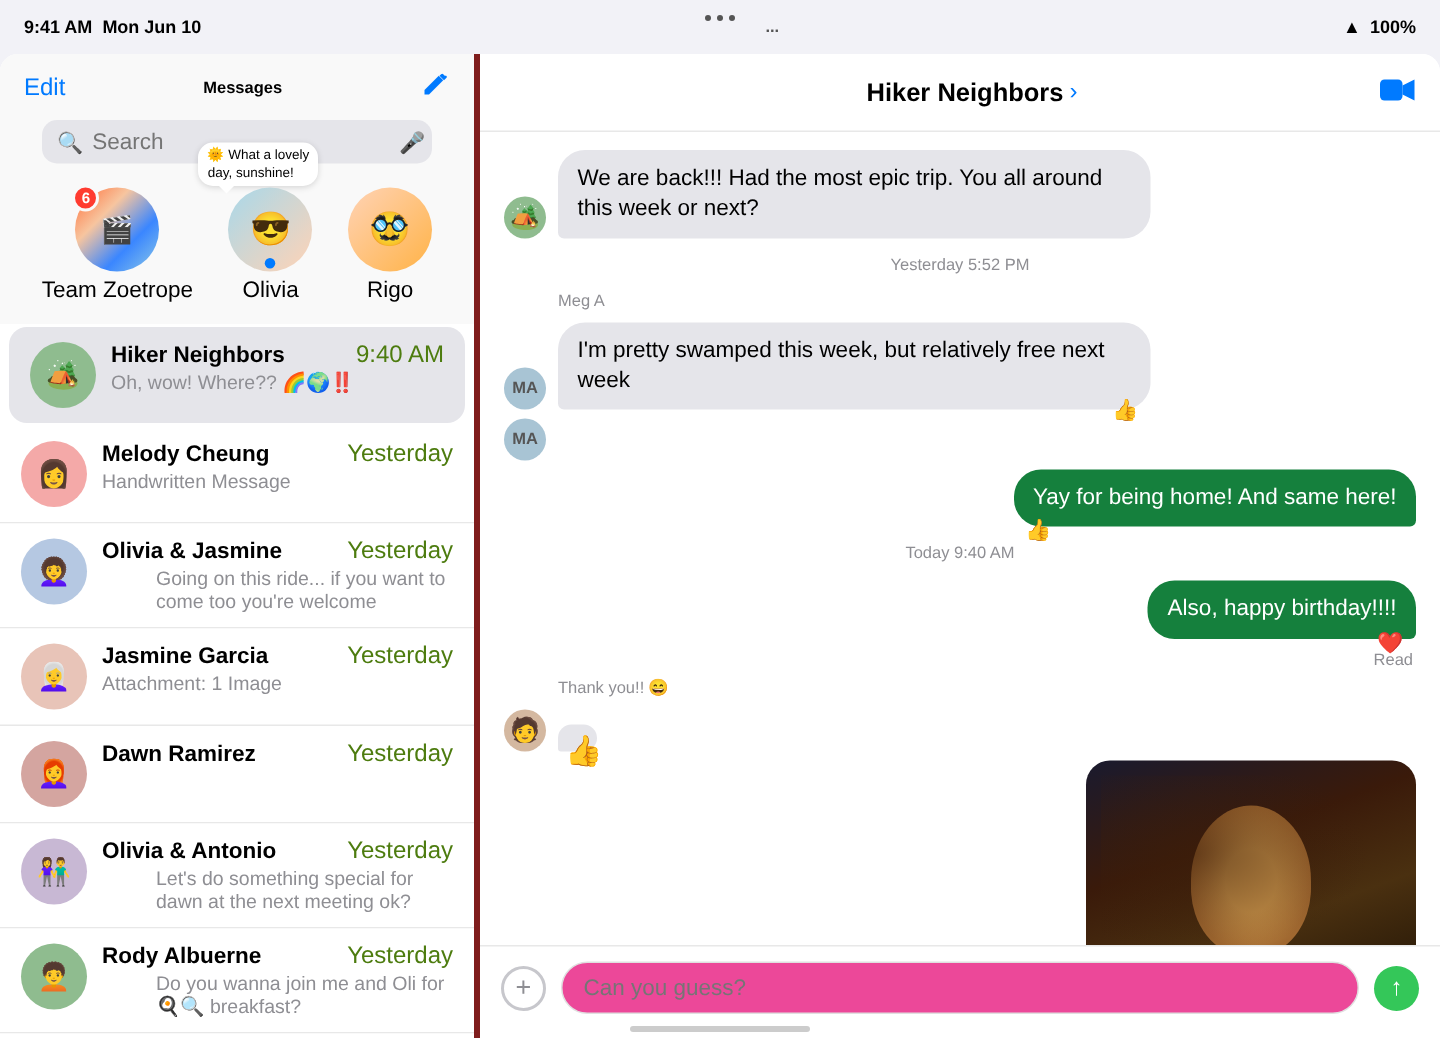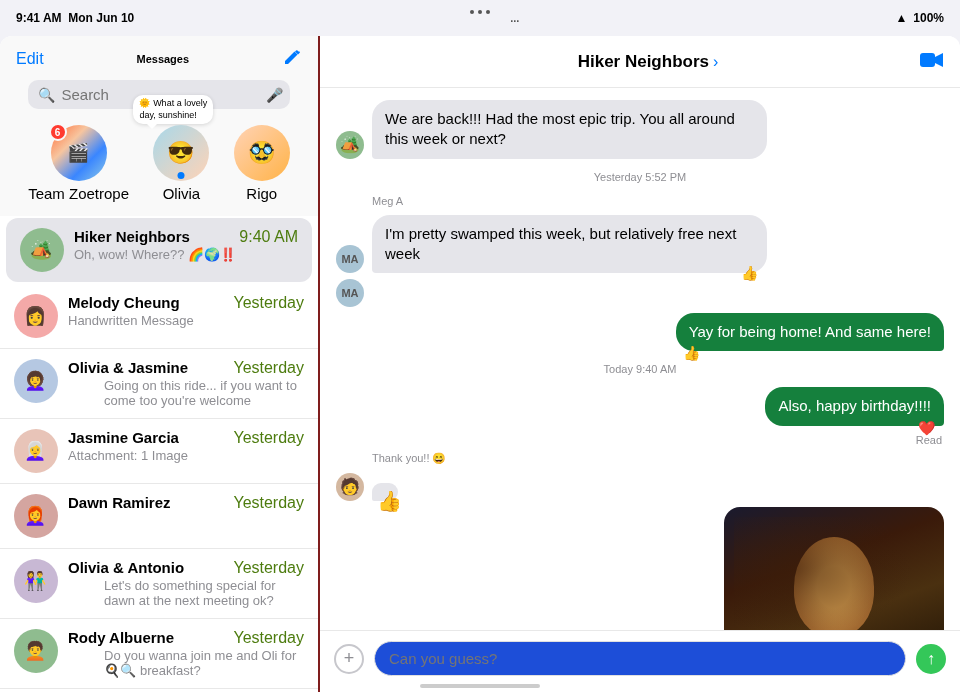--- a/index.html
+++ b/index.html
@@ -38,21 +38,21 @@
       background: #fff;
       border-radius: 12px 12px 0 0;
       overflow: hidden;
     }
 
     
     .left-panel {
       width: 320px;
       min-width: 320px;
       background: #f9f9f9;
-      border-right: 2px solid #7f1d1d;
+      border-right: 4px solid #7f1d1d;
       display: flex;
       flex-direction: column;
     }
 
     .left-header {
       padding: 10px 16px 0;
       background: #f9f9f9;
     }
 
     .left-header-row {
@@ -397,21 +397,21 @@
       background: none;
       border: 2px solid #c7c7cc;
       display: flex; align-items: center; justify-content: center;
       color: #8e8e93;
       font-size: 18px;
       cursor: pointer;
     }
 
     .input-field {
       flex: 1;
-      background: #1d4ed8;
+      background: #ec4899;
       border: 1px solid #e0e0e0;
       border-radius: 20px;
       padding: 8px 14px;
       font-size: 15px;
       color: #000;
       outline: none;
     }
 
     .send-btn {
       width: 30px; height: 30px;

